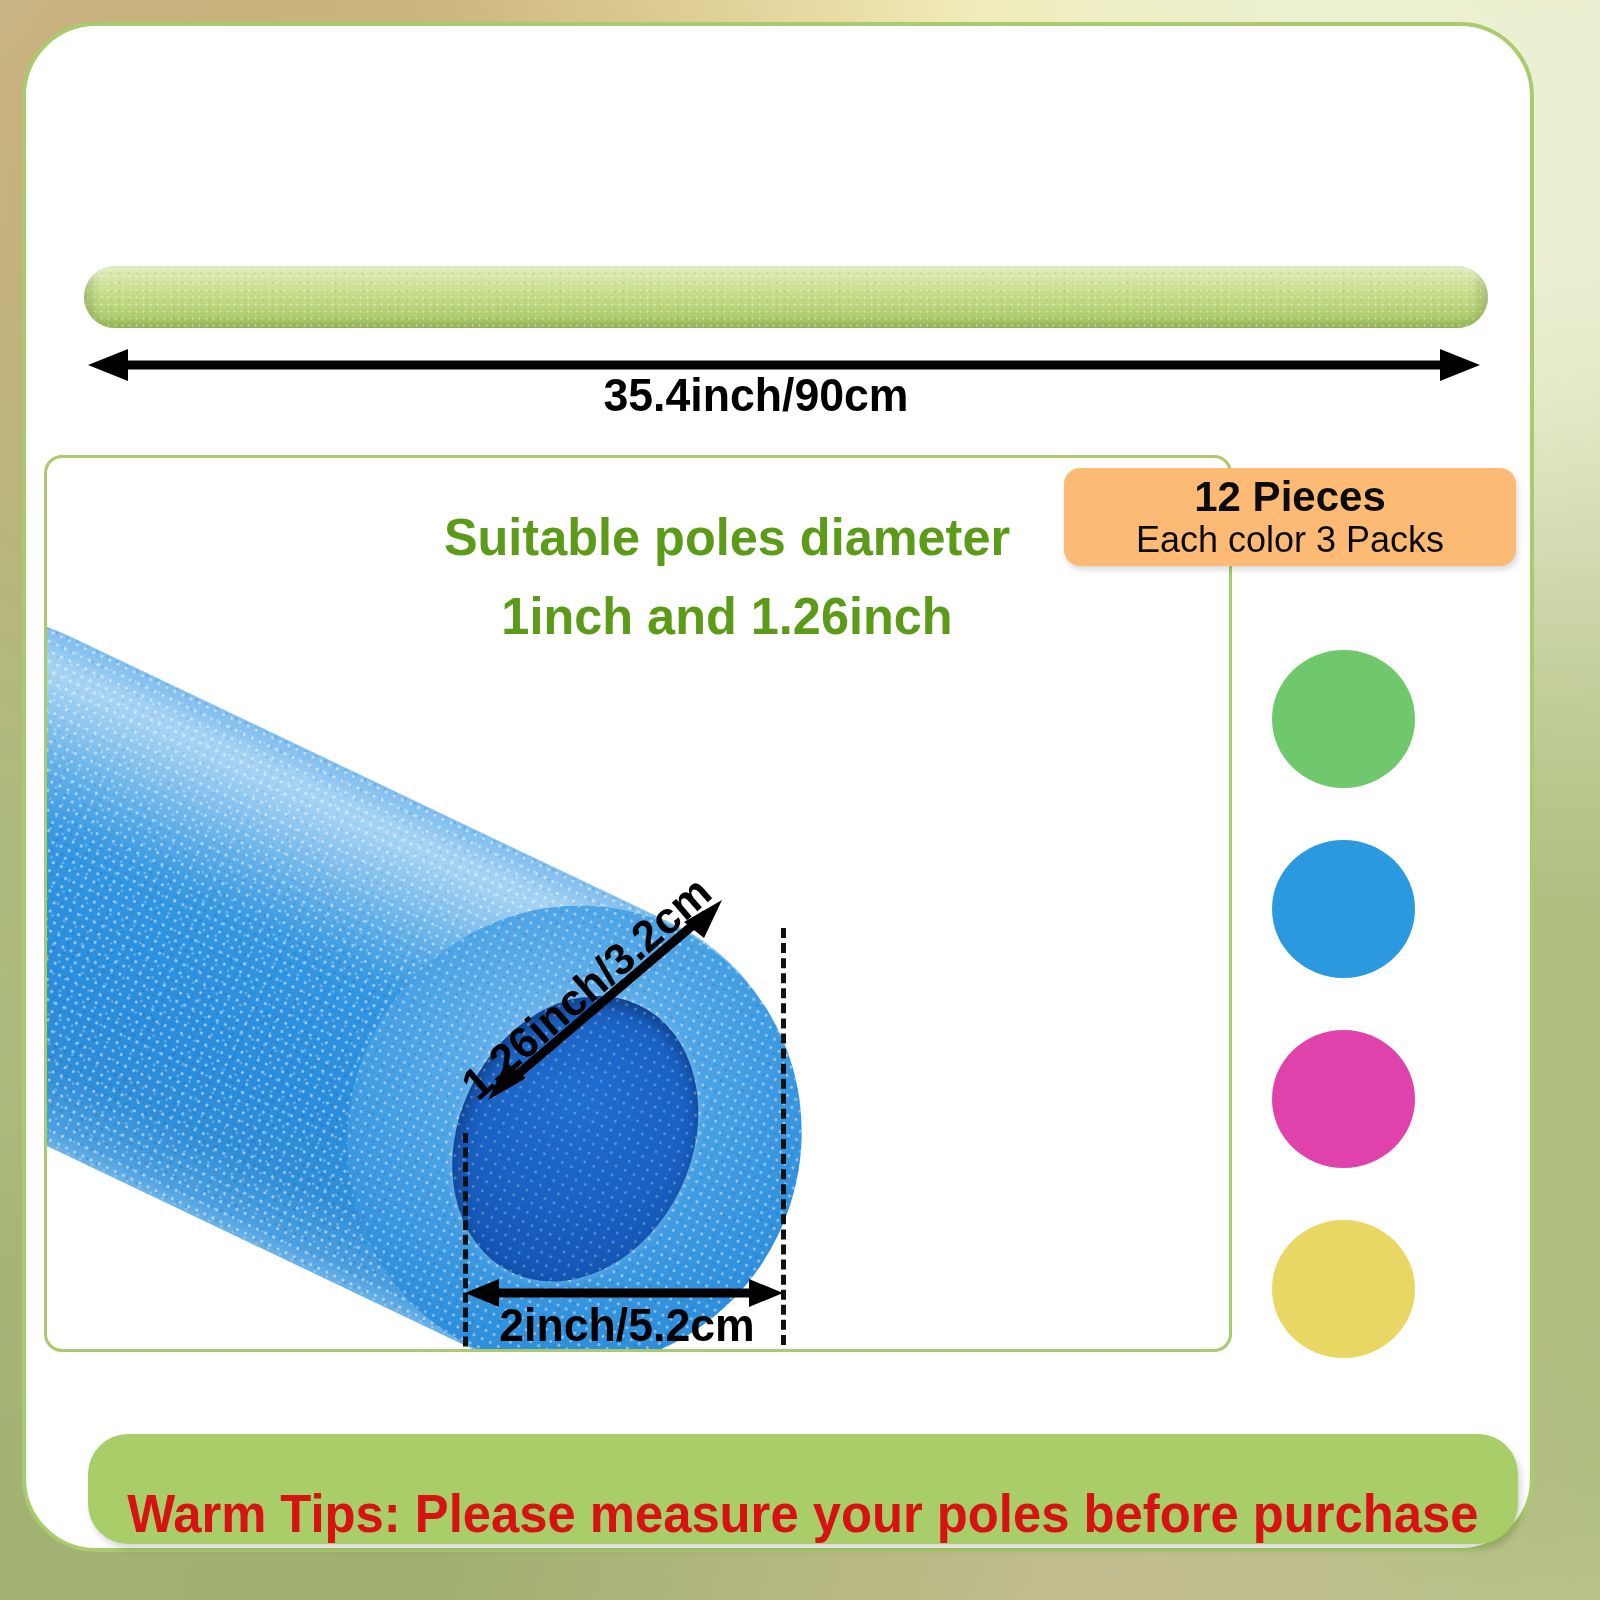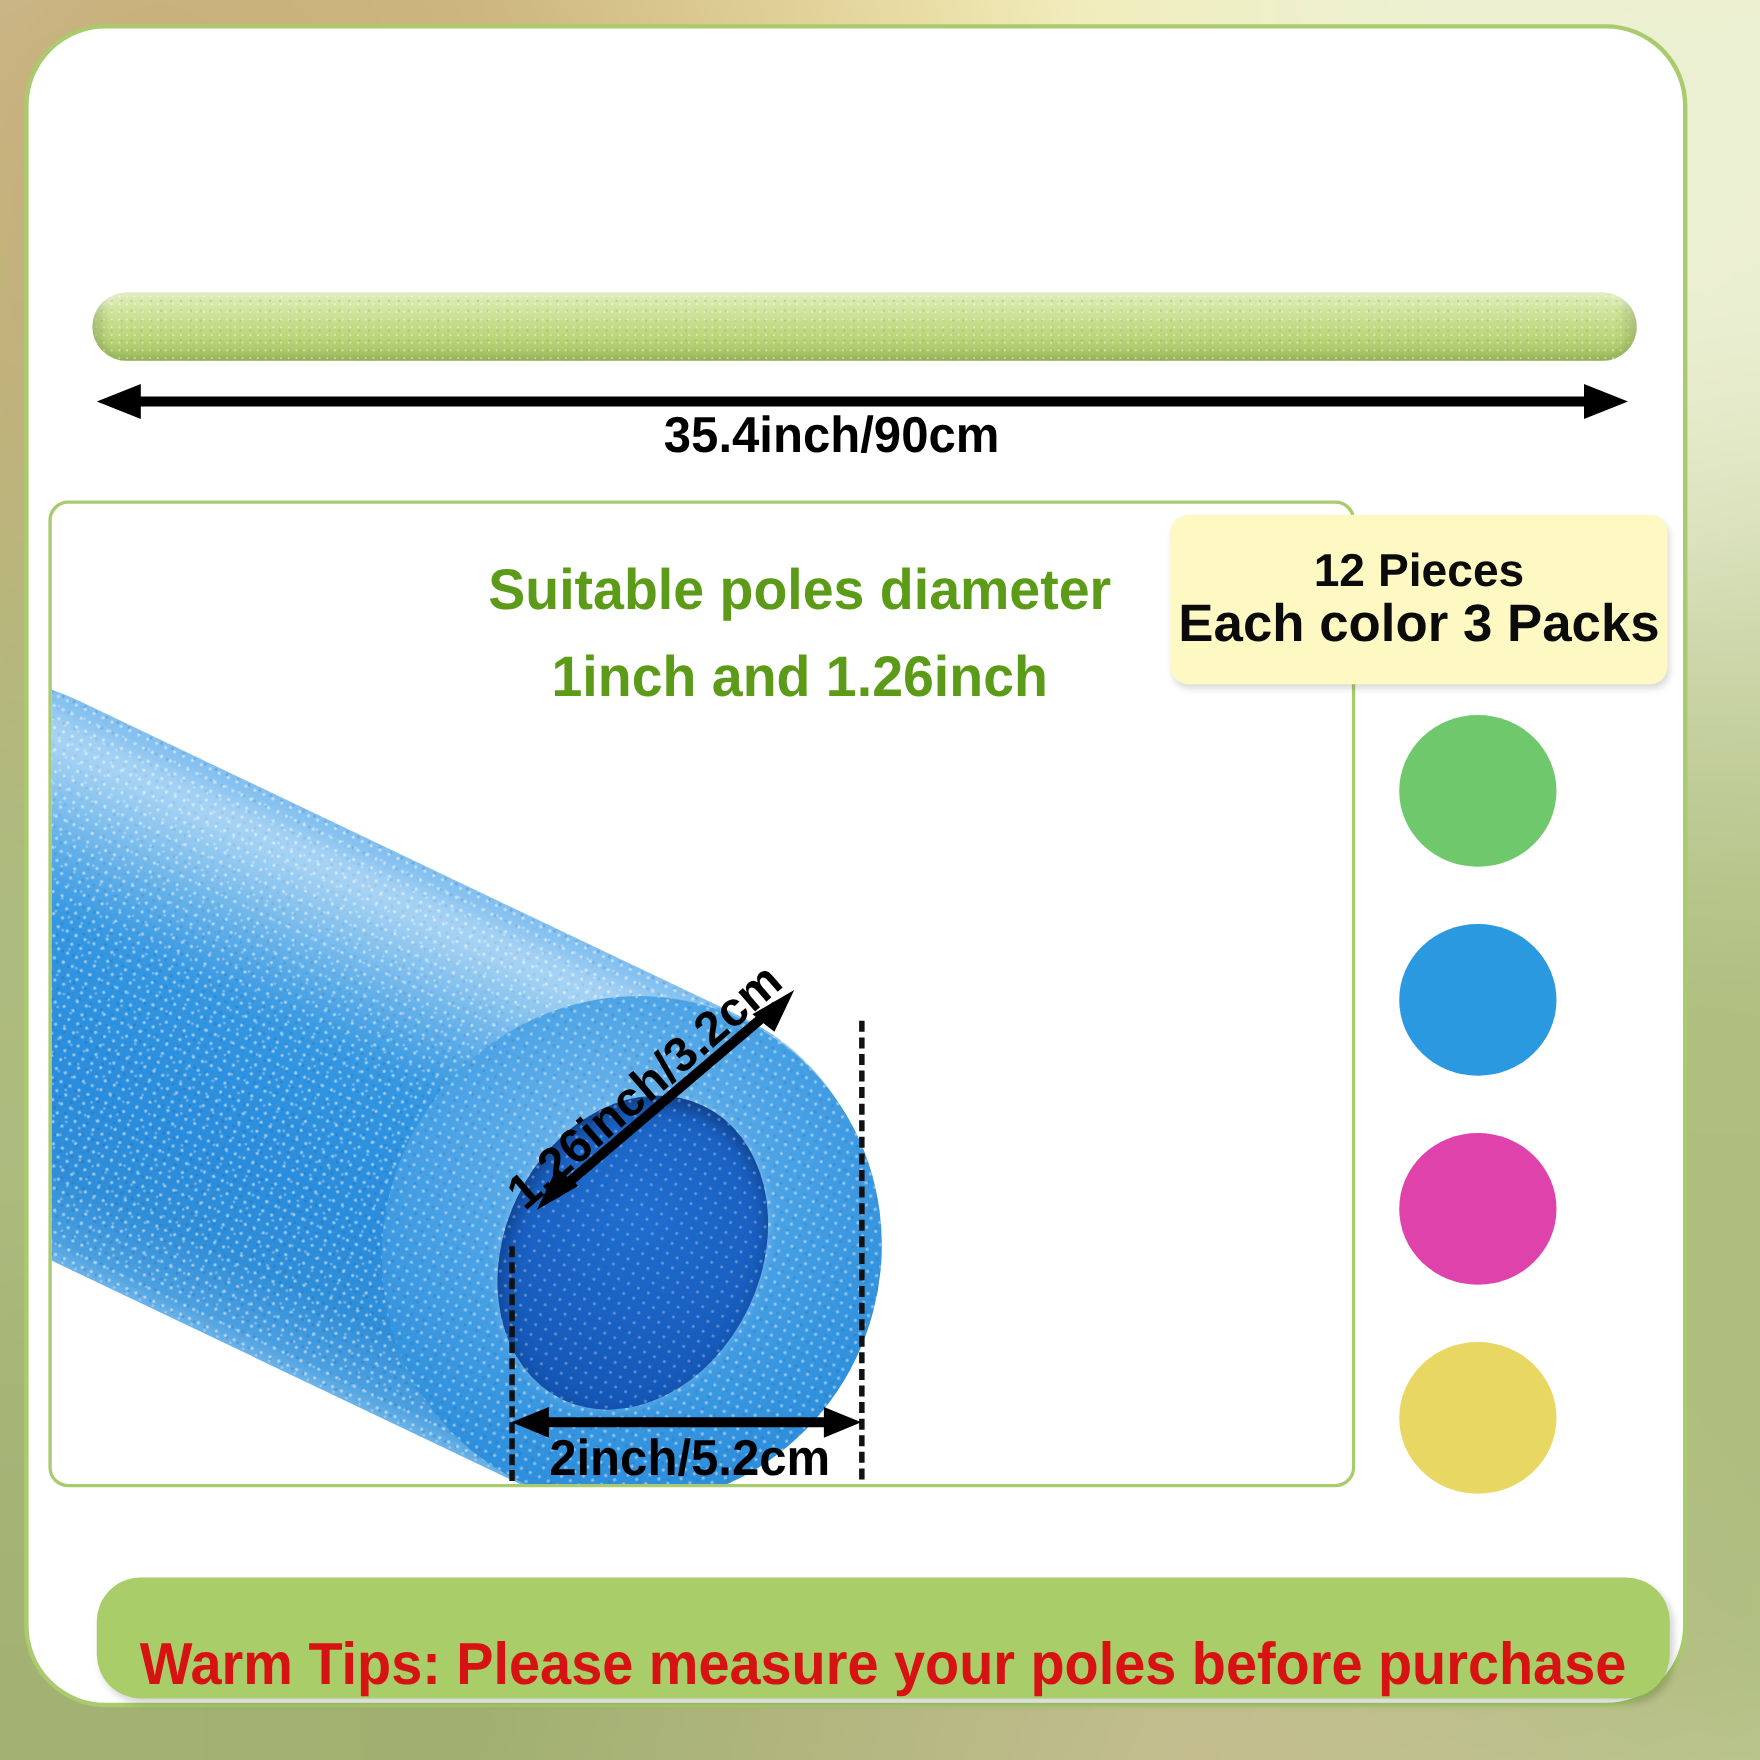--- a/index.html
+++ b/index.html
@@ -312,38 +312,38 @@
     font-weight: bold;
     color: #000;
   }
 
   
   .count-pill {
     position: absolute;
     left: 1064px;
     top: 468px;
     width: 452px;
-    height: 154px;
-    background: #fef9c3;
+    height: 98px;
+    background: #fdba74;
     border-radius: 16px;
     box-shadow: 2px 4px 6px rgba(0,0,0,.14);
     display: flex;
     flex-direction: column;
     align-items: center;
     justify-content: center;
   }
   .count-pill .l1 {
     font-size: 42px;
     font-weight: bold;
     color: #0b0b0b;
     line-height: 1.1;
   }
   .count-pill .l2 {
-    font-size: 48px;
-    font-weight: bold;
+    font-size: 36px;
+    font-weight: normal;
     color: #0b0b0b;
     line-height: 1.1;
   }
 
   .swatches {
     position: absolute;
     left: 1272px;
     top: 650px;
     width: 160px;
     height: 690px;

